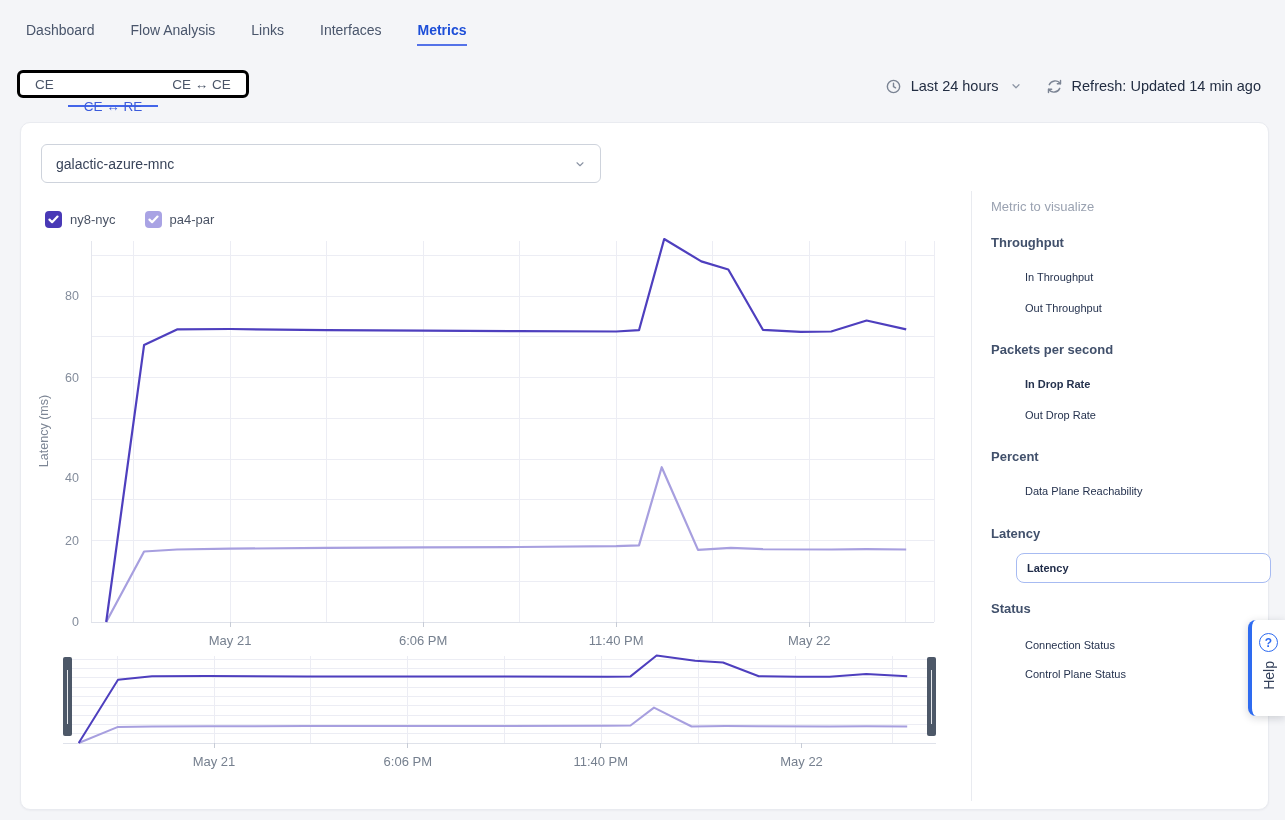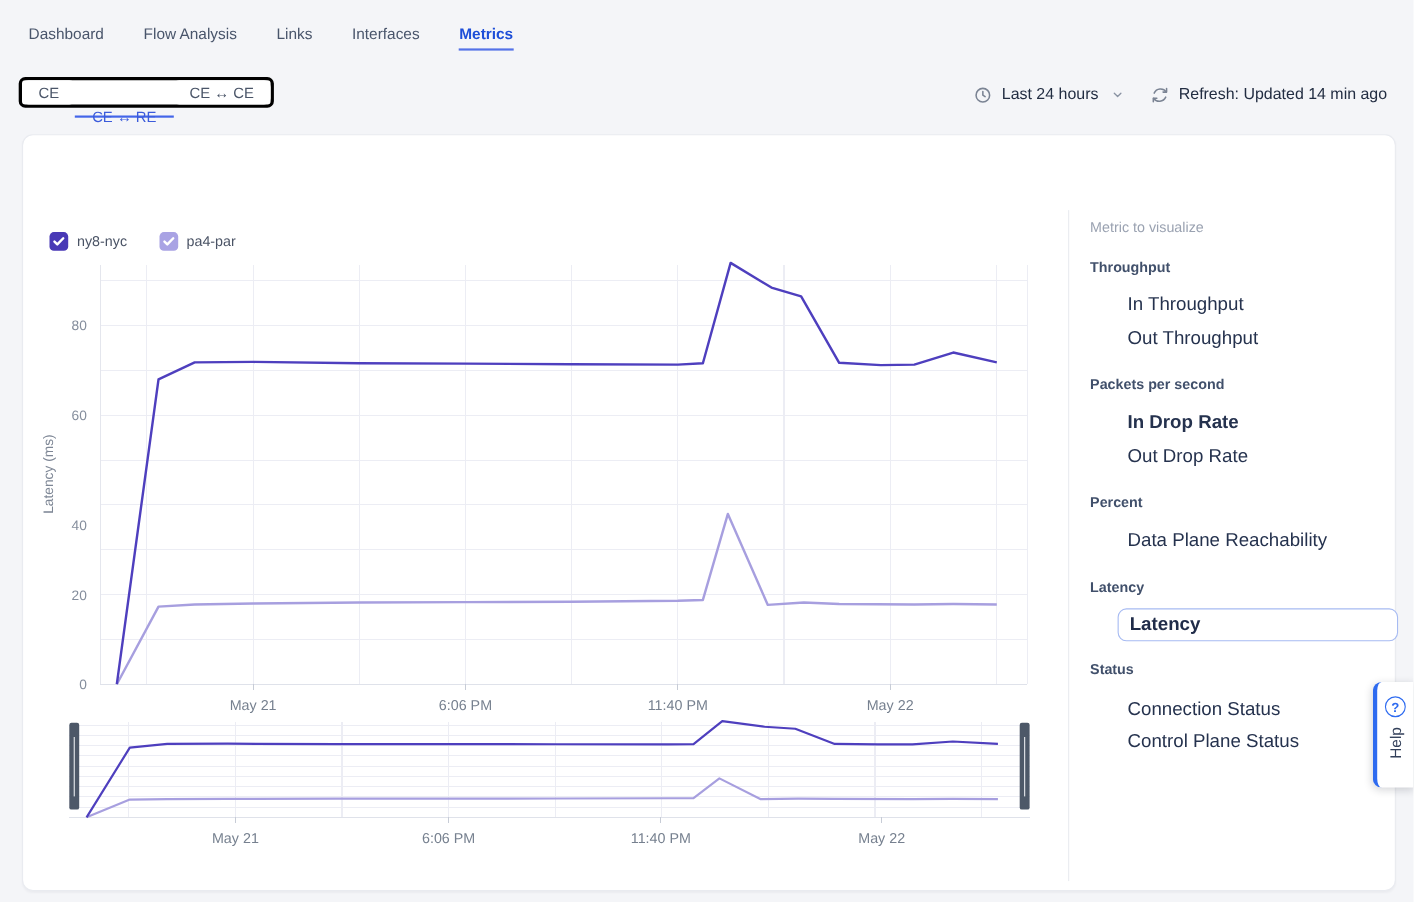--- a/index.html
+++ b/index.html
@@ -48,21 +48,21 @@
   .brush-chart { position:absolute; left:42px; top:533px; overflow:visible; }
 
   .brush-handle { position:absolute; top:534px; width:9px; height:79px; background:#4d5868; border-radius:2px;
                   cursor:ew-resize; display:flex; align-items:center; justify-content:center; }
   .brush-handle i { display:block; width:1.5px; height:54px; background:#e8eaee; }
 
   
   .sidebar { position:absolute; left:950px; top:68px; width:319px; height:610px; border-left:1px solid #e9ebf0; }
   .sidebar-title { position:absolute; left:19px; top:9px; font-size:13px; color:#9aa2b1; line-height:14px; }
   .metric-header { position:absolute; left:19px; font-size:13px; font-weight:700; color:#41506b; line-height:14px; }
-  .metric-item { position:absolute; left:53px; font-size:17px; color:#25324e; line-height:14px; cursor:pointer; }
+  .metric-item { position:absolute; left:53px; font-size:11px; color:#25324e; line-height:14px; cursor:pointer; }
   .metric-item.selected { left:44px; width:255px; height:30px; border:1px solid #a7bbf2; border-radius:8px;
                           display:flex; align-items:center; padding-left:10px; font-weight:700; color:#202c49;
                           background:#fff; }
 
   
   .help-tab { position:absolute; left:1248px; top:620px; width:37px; height:96px; background:#fff;
               border-left:4px solid #2e6bf0; border-radius:8px 0 0 8px; box-shadow:0 2px 8px rgba(16,24,40,.18);
               display:flex; flex-direction:column; align-items:center; padding-top:13px; cursor:pointer; }
   .help-q { width:19px; height:19px; border:1.5px solid #2e6bf0; border-radius:50%; color:#2e6bf0;
             font-size:12px; font-weight:700; display:flex; align-items:center; justify-content:center; }
@@ -102,20 +102,26 @@
         <path d="M3.8 16a9 9 0 0 0 15.6-1.4"></path>
       <path d="M20.5 3.6v4.5h-4.5"></path>
         <path d="M3.5 20.4v-4.5H8"></path>
     </svg>
     <span>Refresh: Updated 14 min ago</span>
   </div>
 </div>
 
 <section class="card">
 
+  <div class="device-select">
+    <span>galactic-azure-mnc</span>
+    <svg class="chev" viewBox="0 0 24 24" fill="none" stroke="#8a93a3" stroke-width="2.2" stroke-linecap="round" stroke-linejoin="round">
+      <path d="M6 9.5l6 6 6-6"></path>
+    </svg>
+  </div>
 
   <div class="legend-row">
       <label class="legend-item">
         <span class="cbx" style="background: rgb(73, 57, 182);">
           <svg width="11" height="9" viewBox="0 0 11 9" fill="none" stroke="#fff" stroke-width="2.2" stroke-linecap="round" stroke-linejoin="round">
             <path d="M1.5 4.6l2.6 2.6L9.5 1.6"></path>
           </svg>
         </span>
         <span class="legend-label">ny8-nyc</span>
       </label>

